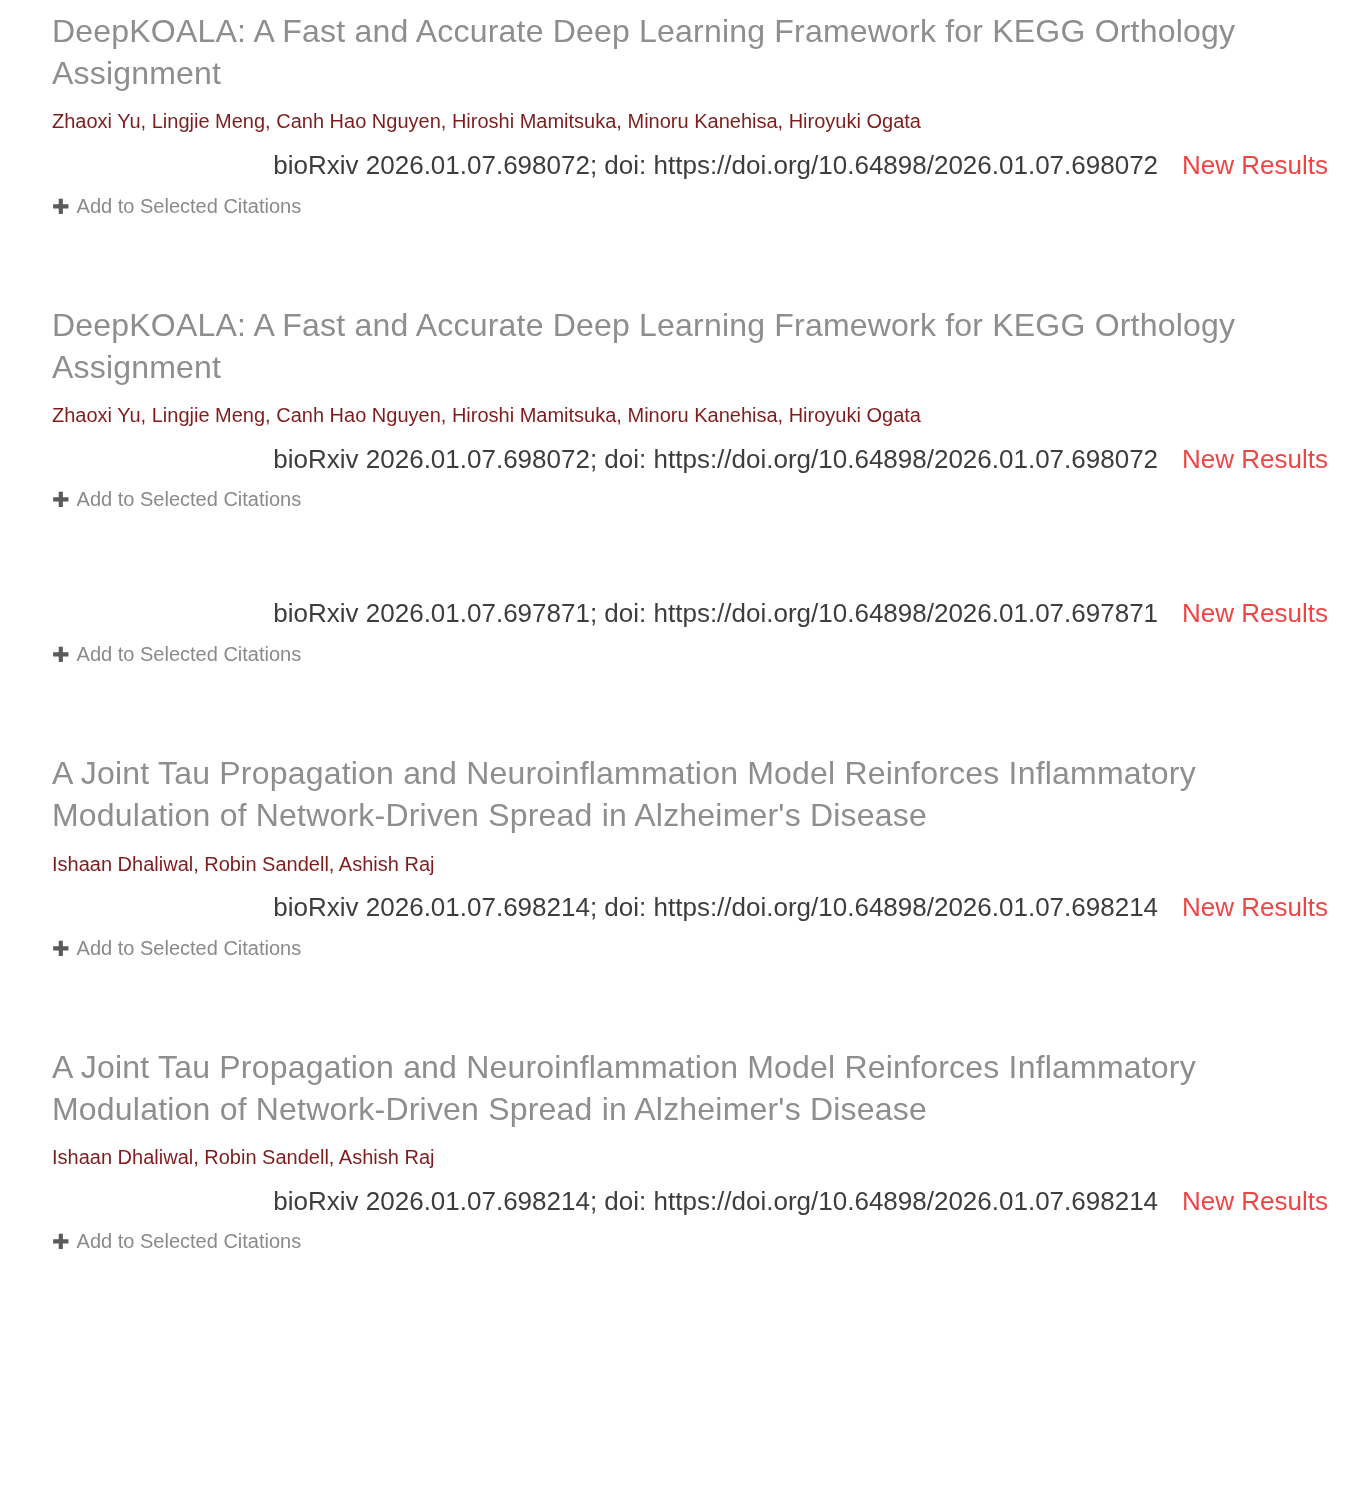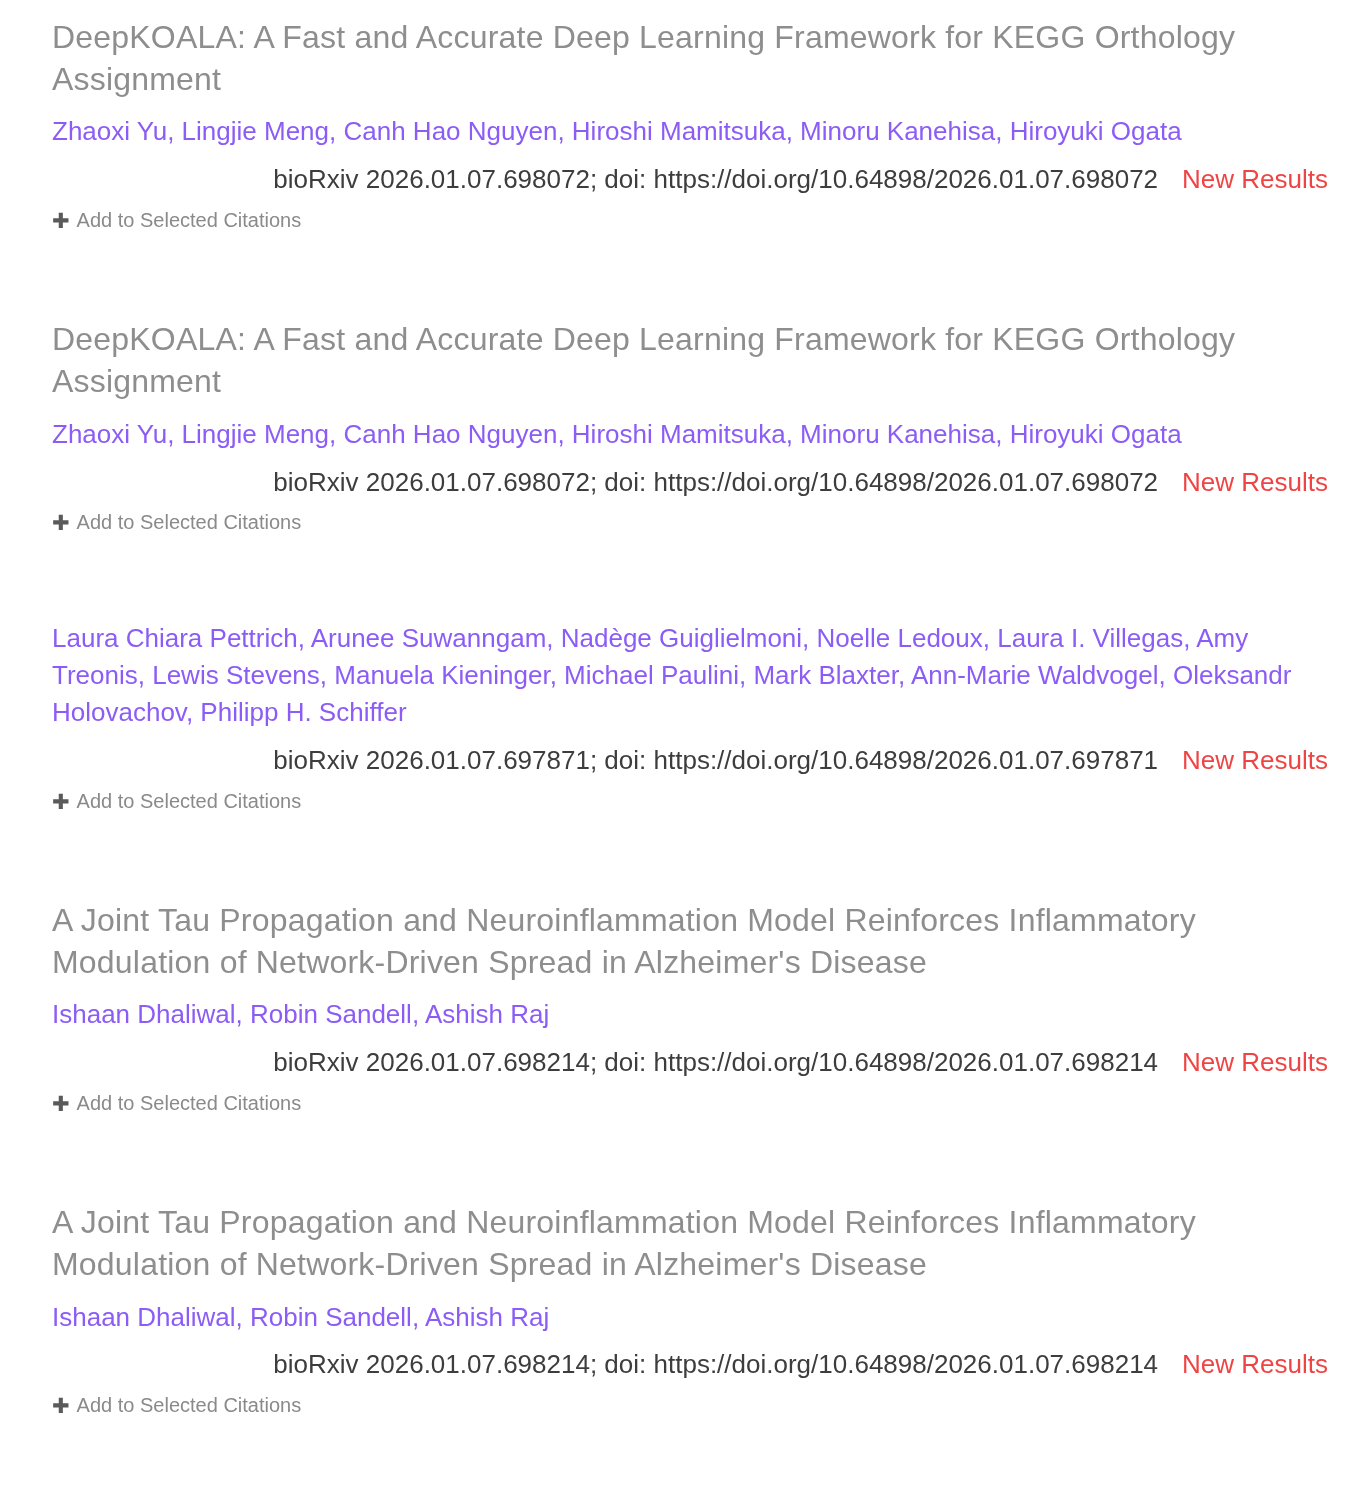--- a/index.html
+++ b/index.html
@@ -4,37 +4,37 @@
 <style>
   * { box-sizing: border-box; margin: 0; padding: 0; }
   html, body {
     background: #ffffff;
     font-family: "Liberation Sans", sans-serif;
   }
   .page {
     width: 1354px;
     min-height: 1512px;
     background: #ffffff;
-    padding: 16px 26px 40px 52px;
+    padding: 10px 26px 40px 52px;
   }
   .entry { margin-bottom: 86px; }
   .entry:last-child { margin-bottom: 0; }
   .title {
     font-size: 32px;
     font-weight: 400;
     color: #8e8e8e;
     line-height: 1.32;
     letter-spacing: 0.2px;
     margin-bottom: 13px;
     cursor: pointer;
   }
   .title .italic { font-style: italic; }
   .authors {
-    font-size: 26px;
-    color: #8b5cf6;
+    font-size: 20px;
+    color: #7f1d1d;
     line-height: 1.42;
     margin-bottom: 13px;
   }
   .citation-row {
     display: flex;
     justify-content: flex-end;
     align-items: baseline;
     margin-bottom: 12px;
   }
   .citation {
@@ -93,21 +93,20 @@
       <div class="citation"><span>bioRxiv 2026.01.07.698072; doi: </span><a class="doi-link">https://doi.org/10.64898/2026.01.07.698072</a></div>
       <div class="badge">New Results</div>
     </div>
     <a class="add-citation">
         <span class="plus">✚</span>
         <span>Add to Selected Citations</span>
       </a>
   </article>
 
   <article class="entry">
-    <div class="authors">Laura Chiara Pettrich, Arunee Suwanngam, Nadège Guiglielmoni, Noelle Ledoux, Laura I. Villegas, Amy Treonis, Lewis Stevens, Manuela Kieninger, Michael Paulini, Mark Blaxter, Ann-Marie Waldvogel, Oleksandr Holovachov, Philipp H. Schiffer</div>
     <div class="citation-row">
       <div class="citation"><span>bioRxiv 2026.01.07.697871; doi: </span><a class="doi-link">https://doi.org/10.64898/2026.01.07.697871</a></div>
       <div class="badge">New Results</div>
     </div>
     <a class="add-citation">
         <span class="plus">✚</span>
         <span>Add to Selected Citations</span>
       </a>
   </article>
 

